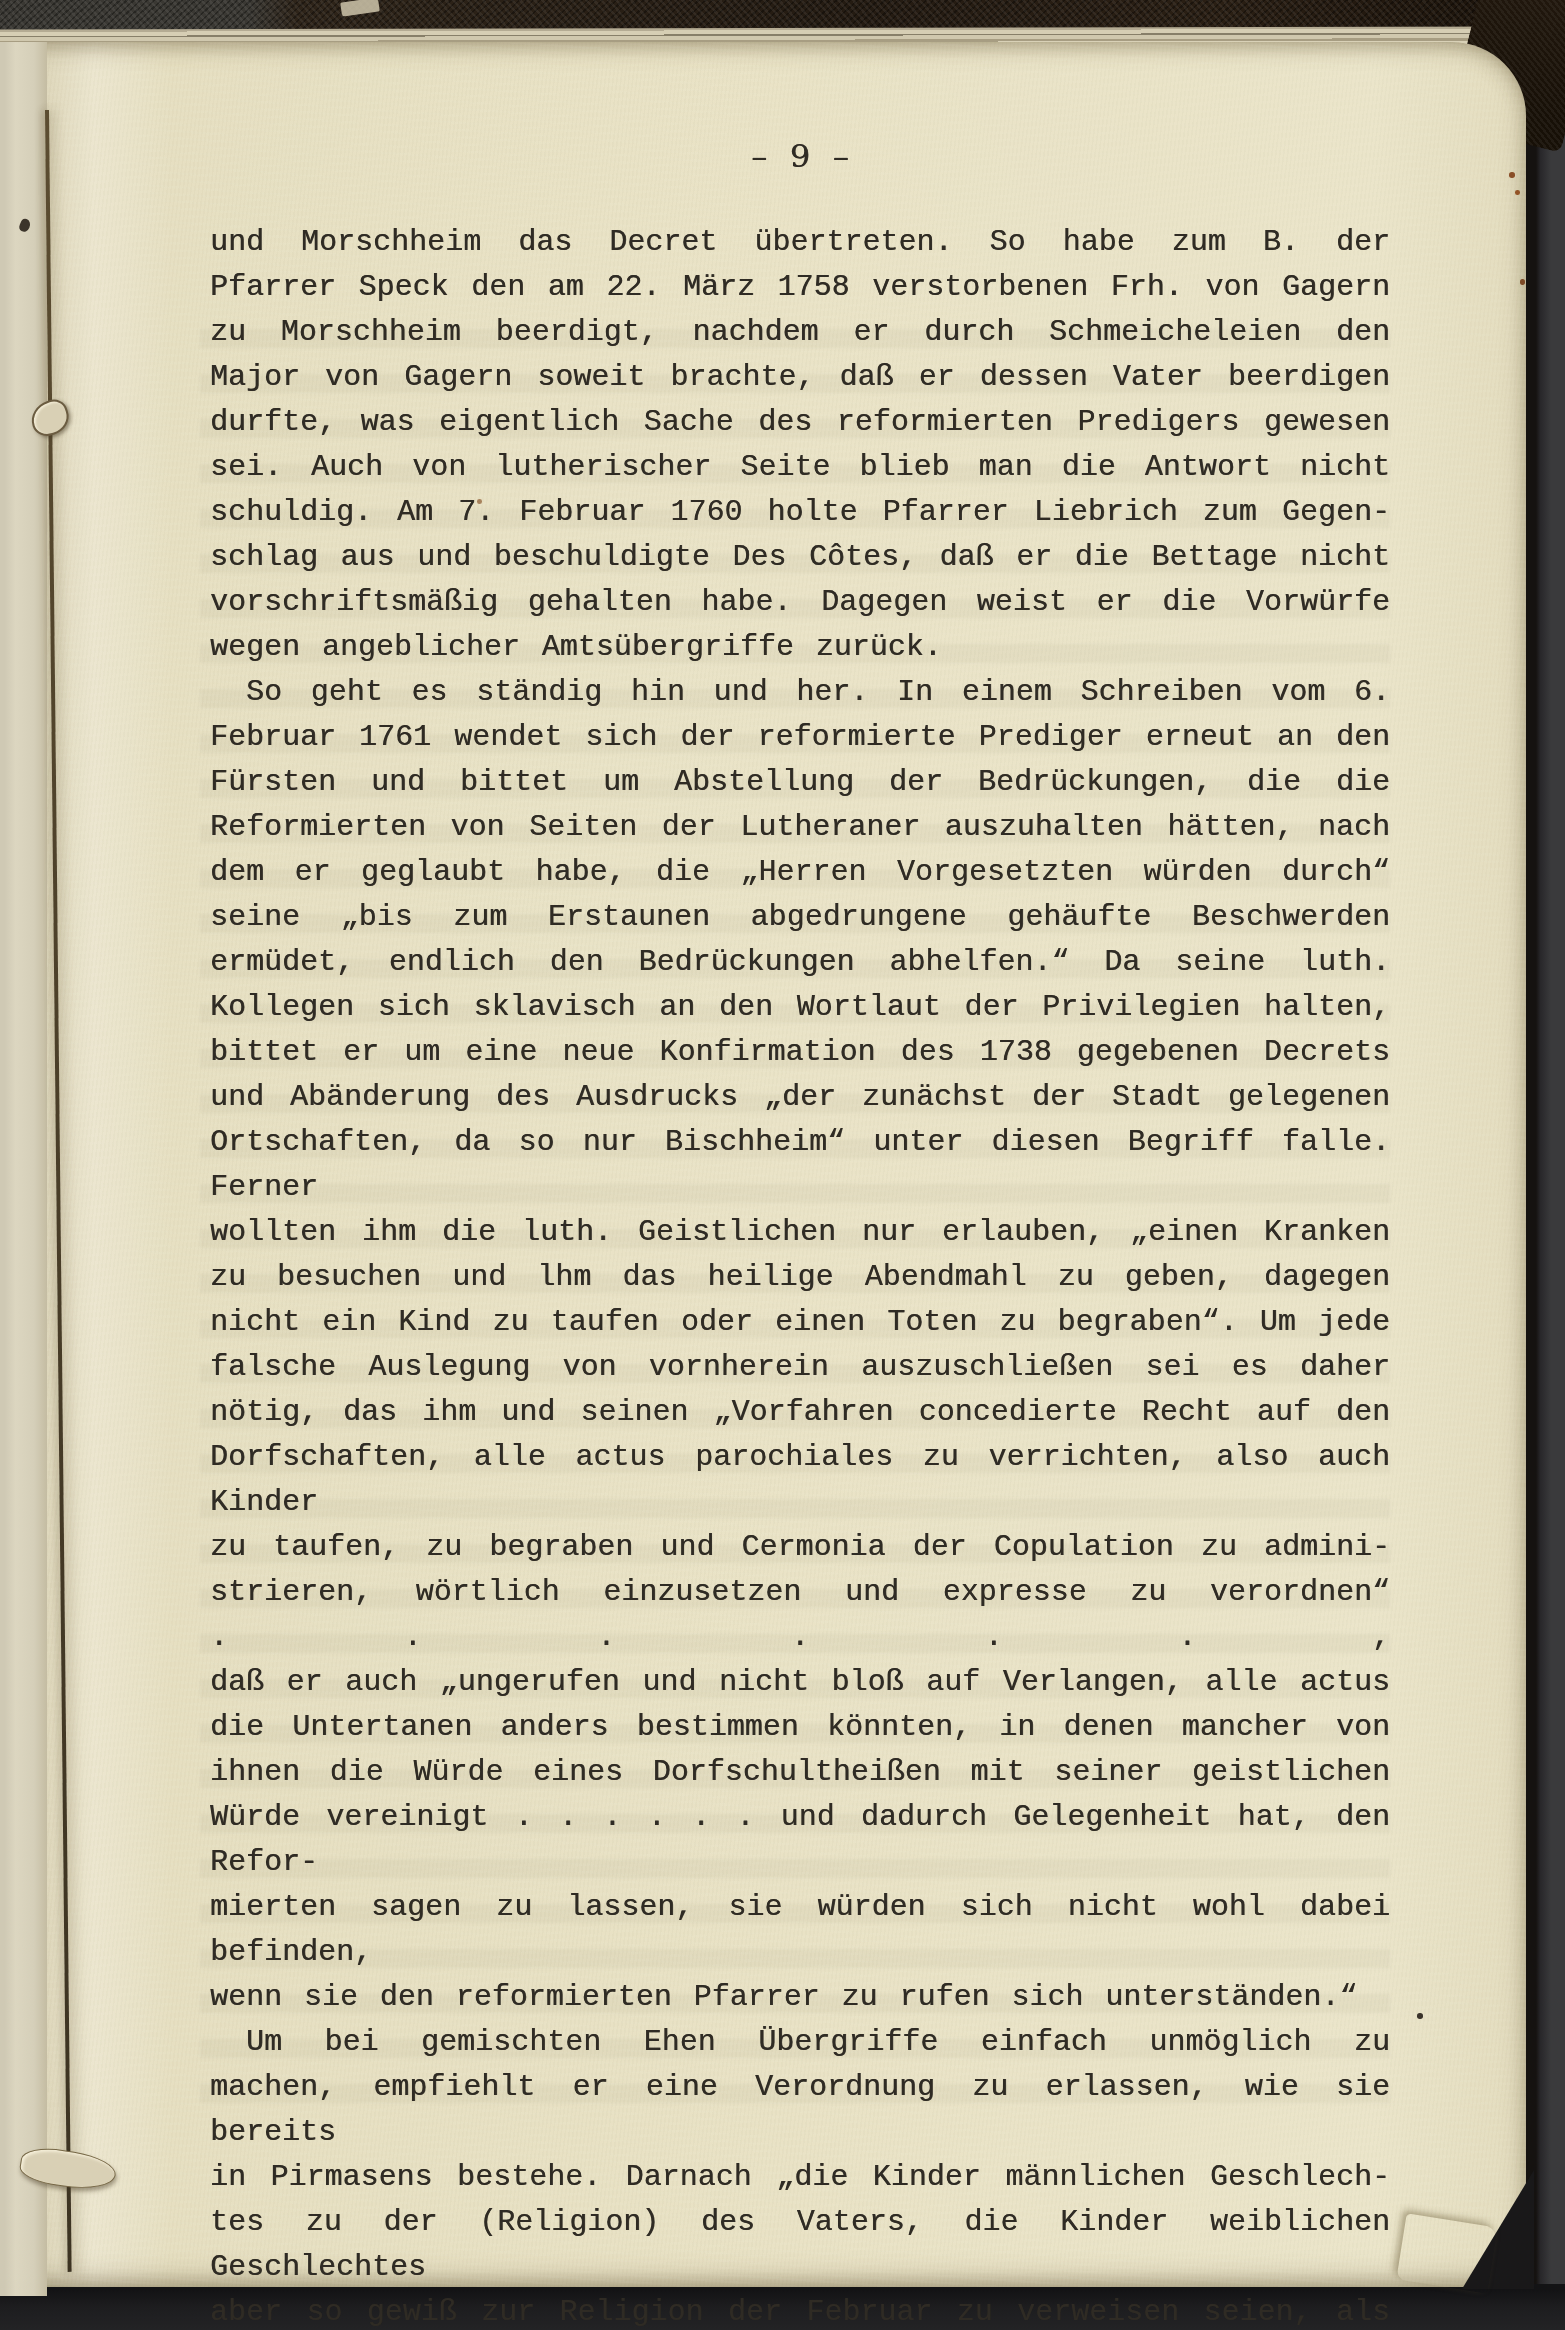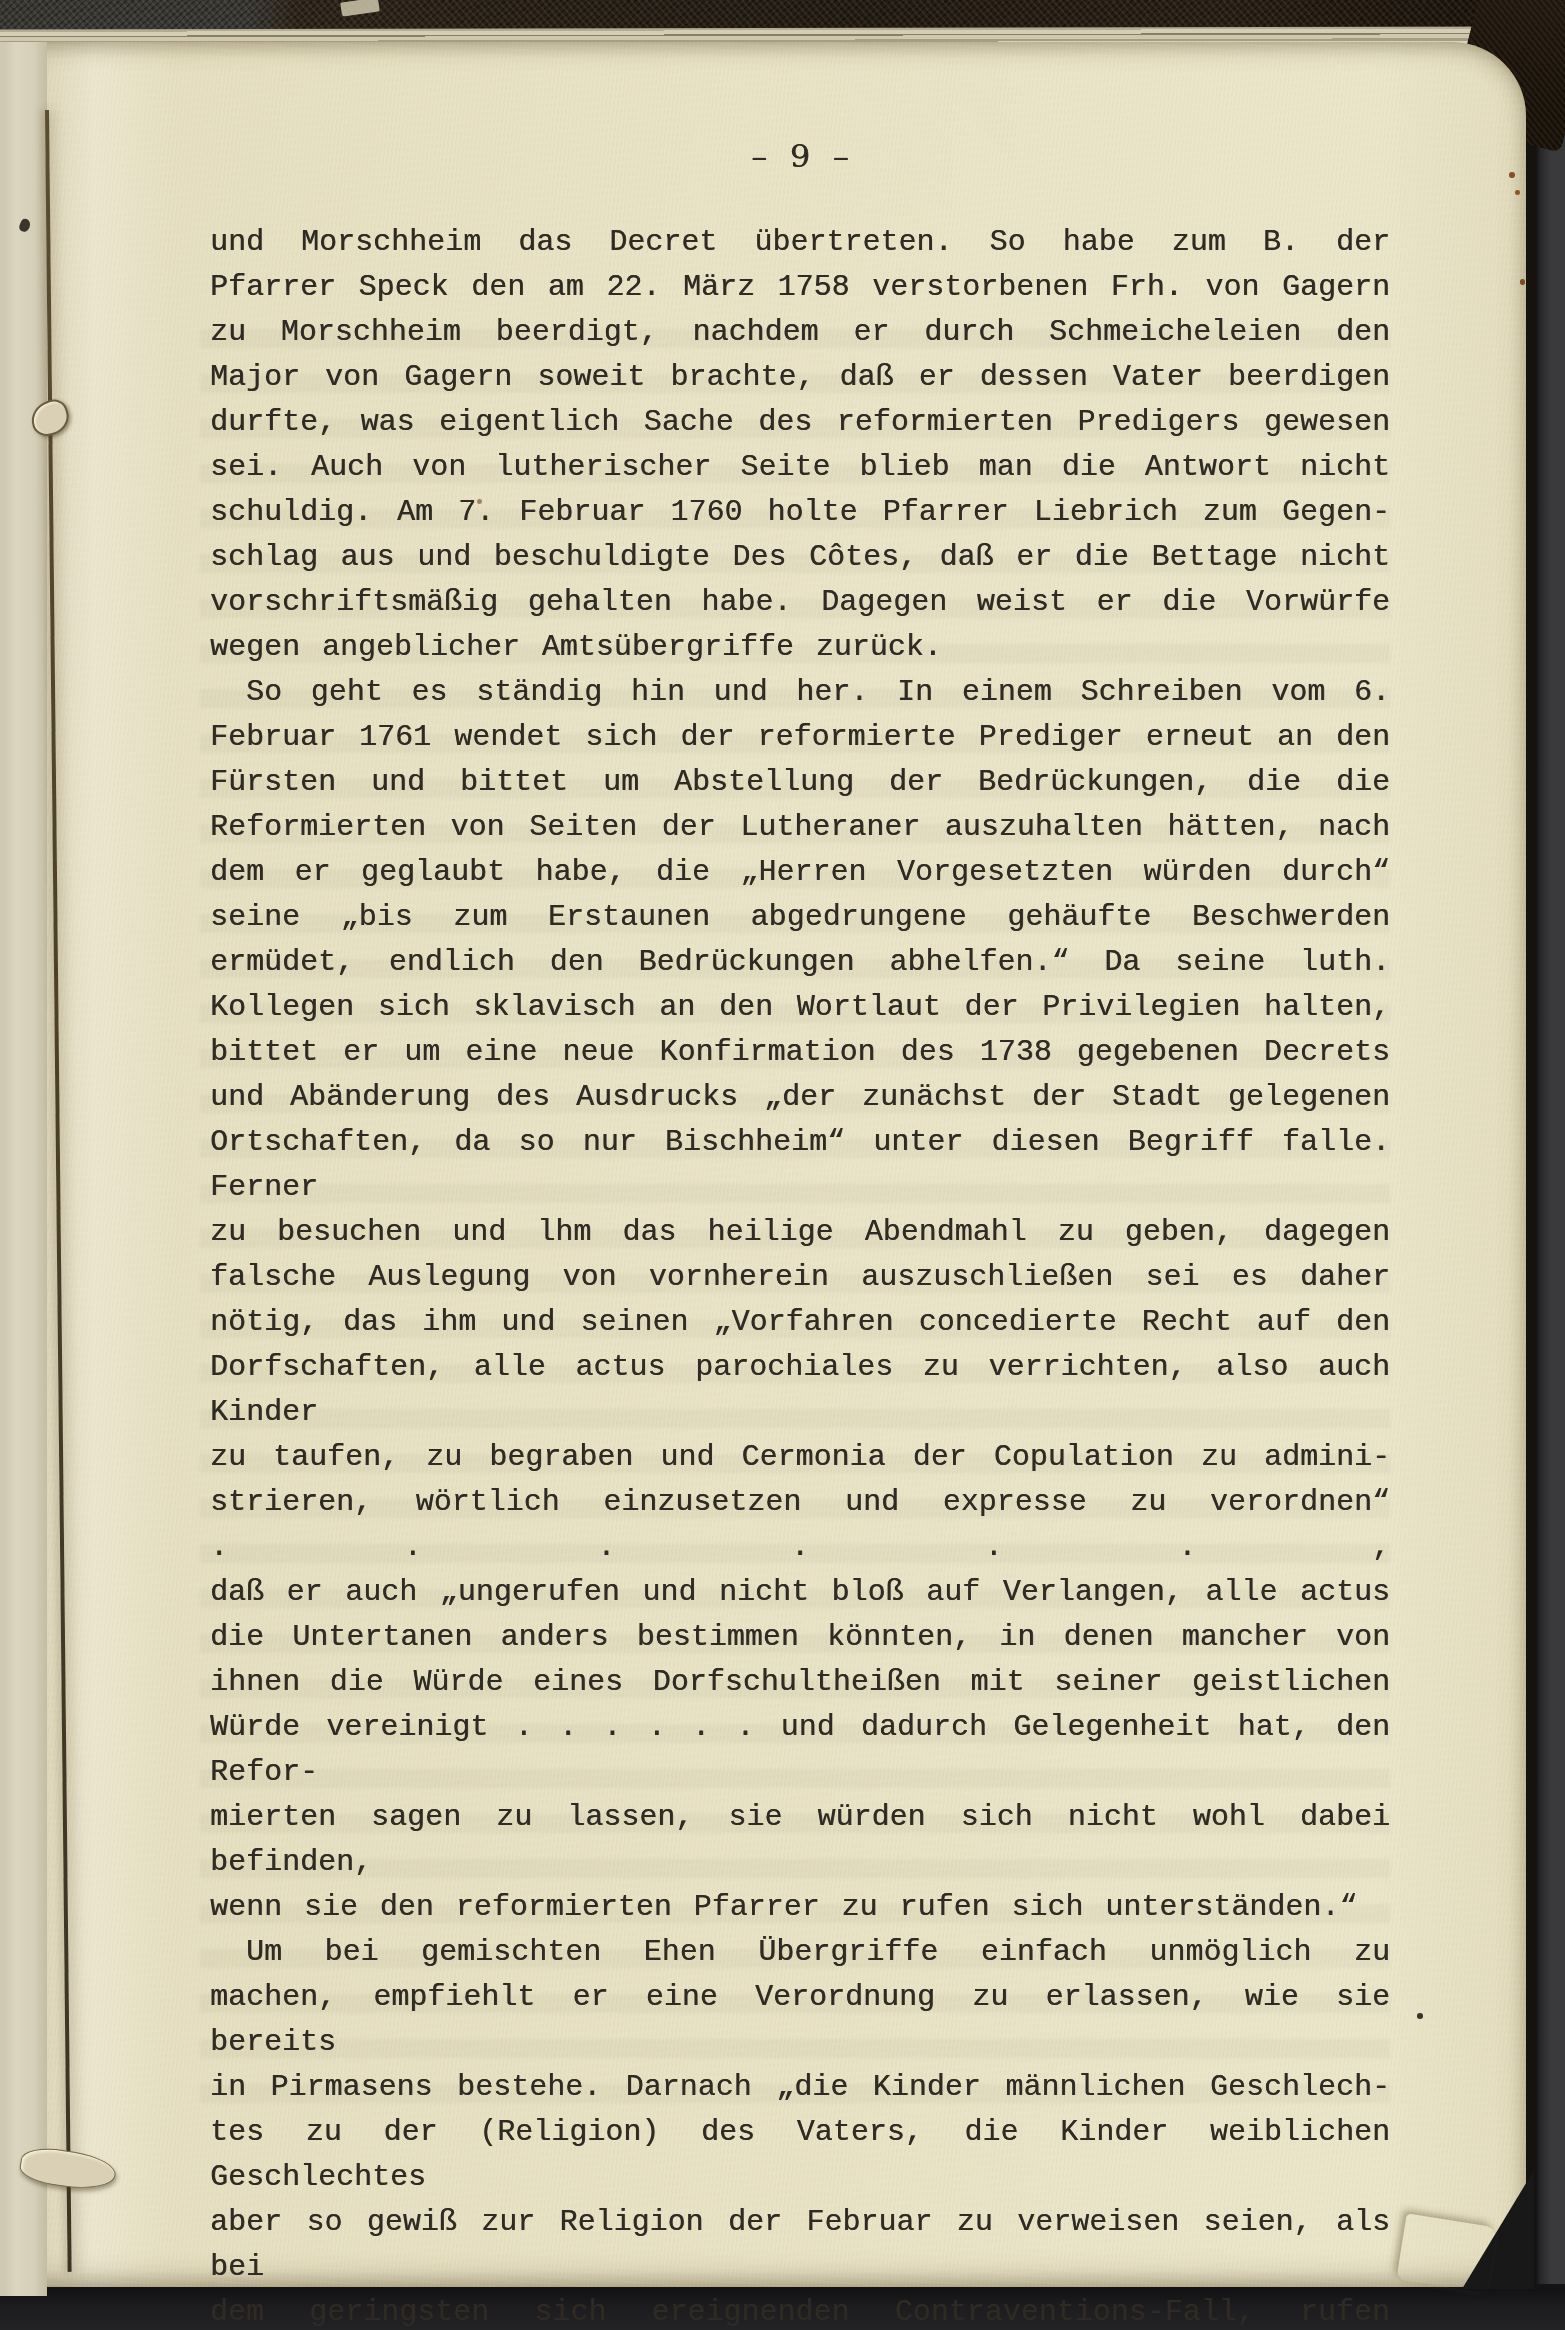--- a/index.html
+++ b/index.html
@@ -139,21 +139,23 @@
       <div class="line">Februar 1761 wendet sich der reformierte Prediger erneut an den</div>
       <div class="line">Fürsten und bittet um Abstellung der Bedrückungen, die die</div>
       <div class="line">Reformierten von Seiten der Lutheraner auszuhalten hätten, nach</div>
       <div class="line">dem er geglaubt habe, die „Herren Vorgesetzten würden durch“</div>
       <div class="line">seine „bis zum Erstaunen abgedrungene gehäufte Beschwerden</div>
       <div class="line">ermüdet, endlich den Bedrückungen abhelfen.“  Da seine luth.</div>
       <div class="line">Kollegen sich sklavisch an den Wortlaut der Privilegien halten,</div>
       <div class="line">bittet er um eine neue Konfirmation des 1738 gegebenen Decrets</div>
       <div class="line">und Abänderung des Ausdrucks „der zunächst der Stadt gelegenen</div>
       <div class="line">Ortschaften, da so nur Bischheim“ unter diesen Begriff falle.  Ferner</div>
+      <div class="line">wollten ihm die luth. Geistlichen nur erlauben, „einen Kranken</div>
       <div class="line">zu besuchen und lhm das heilige Abendmahl zu geben, dagegen</div>
+      <div class="line">nicht ein Kind zu taufen oder einen Toten zu begraben“.  Um jede</div>
       <div class="line">falsche Auslegung von vornherein auszuschließen sei es daher</div>
       <div class="line">nötig, das ihm und seinen „Vorfahren concedierte Recht auf den</div>
       <div class="line">Dorfschaften, alle actus parochiales zu verrichten, also auch Kinder</div>
       <div class="line">zu taufen, zu begraben und Cermonia der Copulation zu admini-</div>
       <div class="line">strieren, wörtlich einzusetzen und expresse zu verordnen“ .&nbsp;.&nbsp;.&nbsp;.&nbsp;.&nbsp;.&nbsp;,</div>
       <div class="line">daß er auch „ungerufen und nicht bloß auf Verlangen, alle actus</div>
       <div class="line">die Untertanen anders bestimmen könnten, in denen mancher von</div>
       <div class="line">ihnen die Würde eines Dorfschultheißen mit seiner geistlichen</div>
       <div class="line">Würde vereinigt .&nbsp;.&nbsp;.&nbsp;.&nbsp;.&nbsp;. und dadurch Gelegenheit hat, den Refor-</div>
       <div class="line">mierten sagen zu lassen, sie würden sich nicht wohl dabei befinden,</div>

